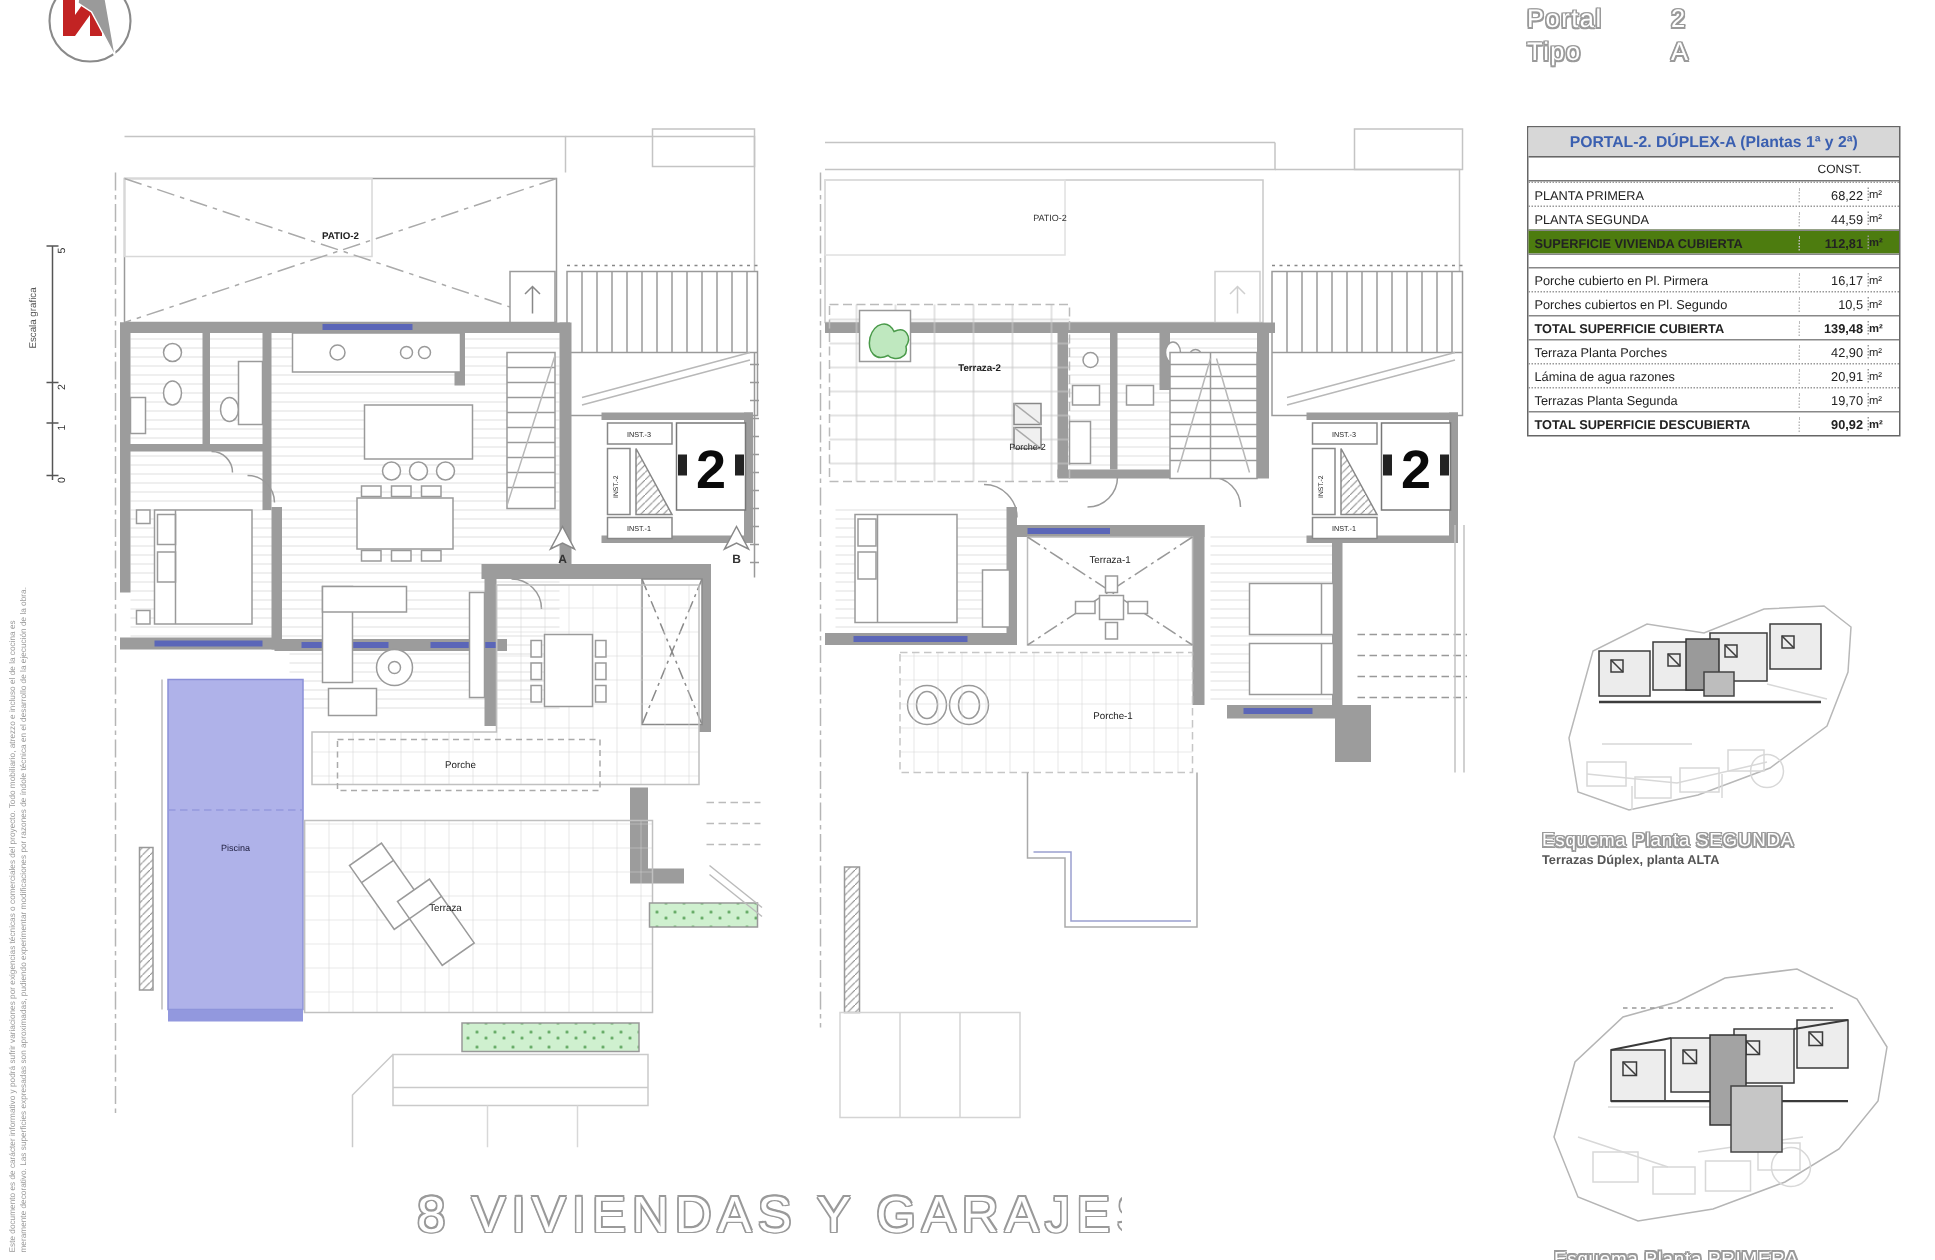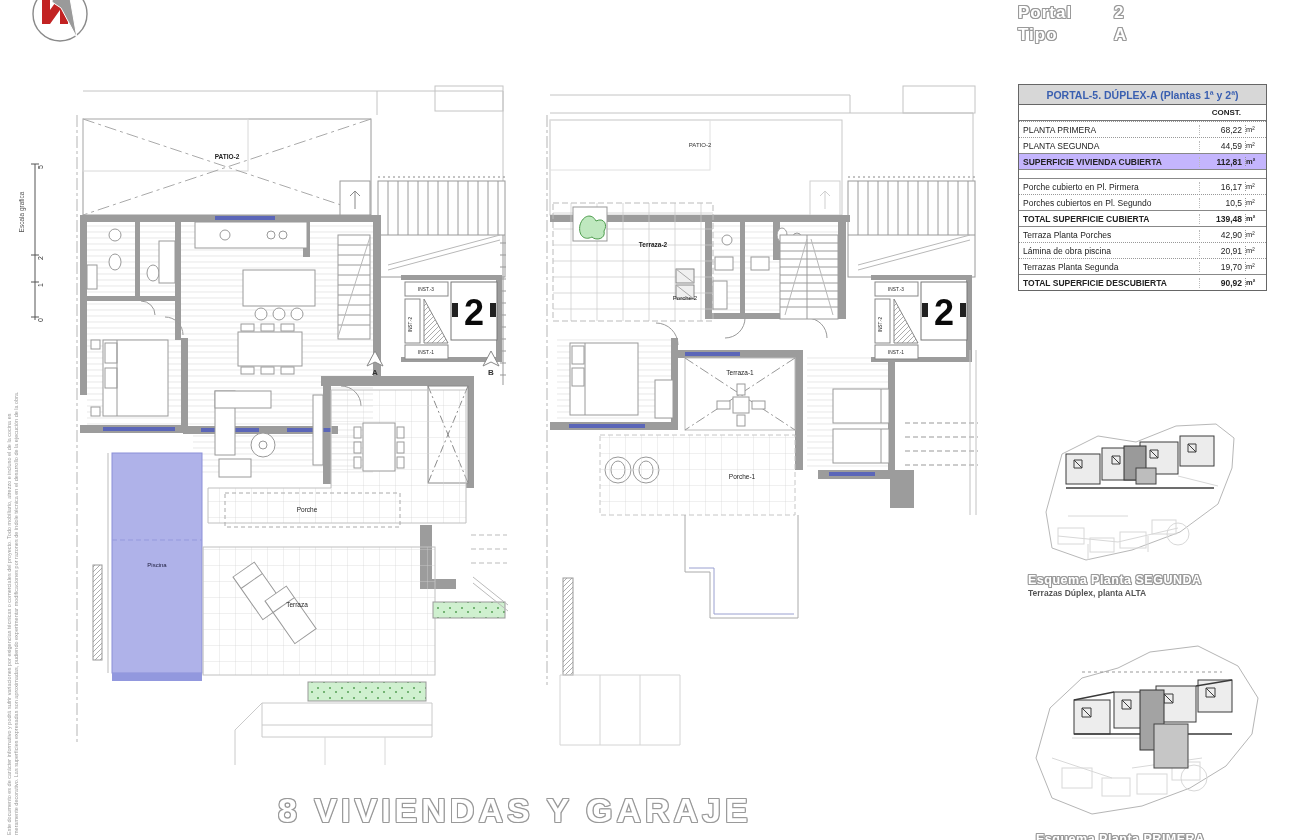--- a/index.html
+++ b/index.html
@@ -1,48 +1,48 @@
 <!DOCTYPE html>
 <html><head>
 <meta charset="utf-8">
 <style>
   html,body{margin:0;padding:0;}
   body{width:1290px;height:840px;position:relative;overflow:hidden;background:#fff;
        font-family:"Liberation Sans",sans-serif;color:#222;}
   .abs{position:absolute;}
   svg{display:block;font-family:"Liberation Sans",sans-serif;}
   
-  .ol{color:#fff;font-weight:bold;
+  .ol{color:#fff;font-weight:normal;
       text-shadow:1px 0 0 #9a9a9a,-1px 0 0 #9a9a9a,0 1px 0 #9a9a9a,0 -1px 0 #9a9a9a,
                   1px 1px 0 #9a9a9a,-1px -1px 0 #9a9a9a,1px -1px 0 #9a9a9a,-1px 1px 0 #9a9a9a;}
   
   #hdr{left:1018px;top:2px;width:260px;}
   #hdr .row{display:flex;font-size:17px;letter-spacing:1px;line-height:22px;}
   #hdr .lab{width:96px;}
   
   #tbl{left:1018px;top:84px;width:247px;border:1px solid #666;font-size:8.5px;background:#fff;}
   #tbl .ttl{background:#d7d7d7;color:#3a5fb0;font-weight:bold;font-size:10.5px;text-align:center;
             padding:4px 2px 3px;border-bottom:1px solid #666;}
-  #tbl .head{display:flex;height:15px;align-items:center;border-bottom:1px solid #777;font-weight:bold;font-size:8px;}
+  #tbl .head{display:flex;height:15px;align-items:center;border-bottom:1px solid #777;font-weight:normal;font-size:8px;}
   #tbl .head .lbl{flex:1;}
   #tbl .row{display:flex;height:15px;align-items:center;border-top:1px dotted #999;}
   #tbl .row:first-of-type{border-top:none;}
   #tbl .lbl{flex:1;padding-left:4px;white-space:nowrap;overflow:hidden;}
   #tbl .val{width:42px;text-align:right;border-left:1px dotted #bbb;}
   #tbl .unit{width:20px;text-align:left;border-left:1px dotted #999;margin-left:3px;font-size:7.5px;}
   #tbl .bold{font-weight:bold;}
-  #tbl .shaded{background:#c4b5fd;}
+  #tbl .shaded{background:#4d7c0f;}
   #tbl .spacer{height:8px;border-top:1px solid #888;}
   #tbl .row.solid{border-top:1px solid #888;}
   
   #scalebar{left:14px;top:142px;}
   #disc{left:6px;top:835px;transform-origin:0 0;transform:rotate(-90deg);width:448px;
         font-size:5.5px;line-height:7px;color:#9a9a9a;}
   
-  #sp1{left:1028px;top:416px;width:240px;}
+  #sp1{left:1028px;top:396px;width:240px;}
   #sp1 .cap1{font-size:12.5px;letter-spacing:.5px;margin-top:2px;}
   #sp1 .cap2{font-size:8.5px;color:#555;font-weight:bold;margin-top:1px;}
   #sp2{left:1022px;top:638px;width:250px;height:202px;overflow:hidden;}
   #sp2 .cap1{font-size:12.5px;letter-spacing:.5px;position:absolute;top:194px;left:14px;}
   
   #foot{left:278px;top:791px;width:470px;height:49px;overflow:hidden;
         font-size:34px;letter-spacing:4px;white-space:nowrap;}
 </style>
 </head>
 <body>
@@ -445,21 +445,21 @@
       <span class="lab ol">Portal</span>
       <span class="ol">2</span>
     </div>
   <div class="row">
       <span class="lab ol">Tipo</span>
       <span class="ol">A</span>
     </div>
 </div>
 
 <div class="abs" id="tbl">
-  <div class="ttl">PORTAL-5. DÚPLEX-A (Plantas 1ª y 2ª)</div>
+  <div class="ttl">PORTAL-2. DÚPLEX-A (Plantas 1ª y 2ª)</div>
   <div class="head">
     <span class="lbl"></span>
       <span class="val" style="border-left:none;padding-right:2px">CONST.</span>
       <span class="unit" style="border-left:none"></span>
   </div>
   <div class="row">
       <span class="lbl">PLANTA PRIMERA</span>
       <span class="val">68,22</span>
       <span class="unit">m²</span>
     </div>
@@ -488,21 +488,21 @@
       <span class="lbl">TOTAL SUPERFICIE CUBIERTA</span>
       <span class="val">139,48</span>
       <span class="unit">m²</span>
     </div>
   <div class="row solid">
       <span class="lbl">Terraza Planta Porches</span>
       <span class="val">42,90</span>
       <span class="unit">m²</span>
     </div>
   <div class="row">
-      <span class="lbl">Lámina de obra piscina</span>
+      <span class="lbl">Lámina de agua razones</span>
       <span class="val">20,91</span>
       <span class="unit">m²</span>
     </div>
   <div class="row">
       <span class="lbl">Terrazas Planta Segunda</span>
       <span class="val">19,70</span>
       <span class="unit">m²</span>
     </div>
   <div class="row bold solid">
       <span class="lbl">TOTAL SUPERFICIE DESCUBIERTA</span>

